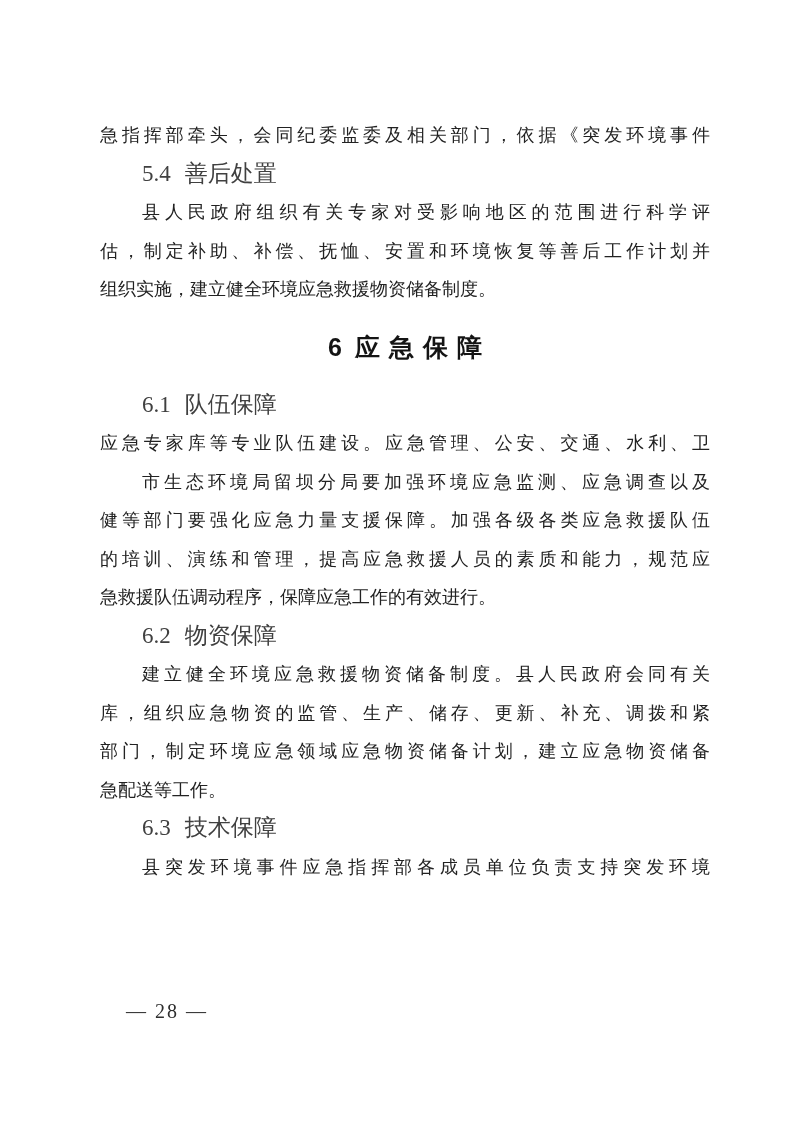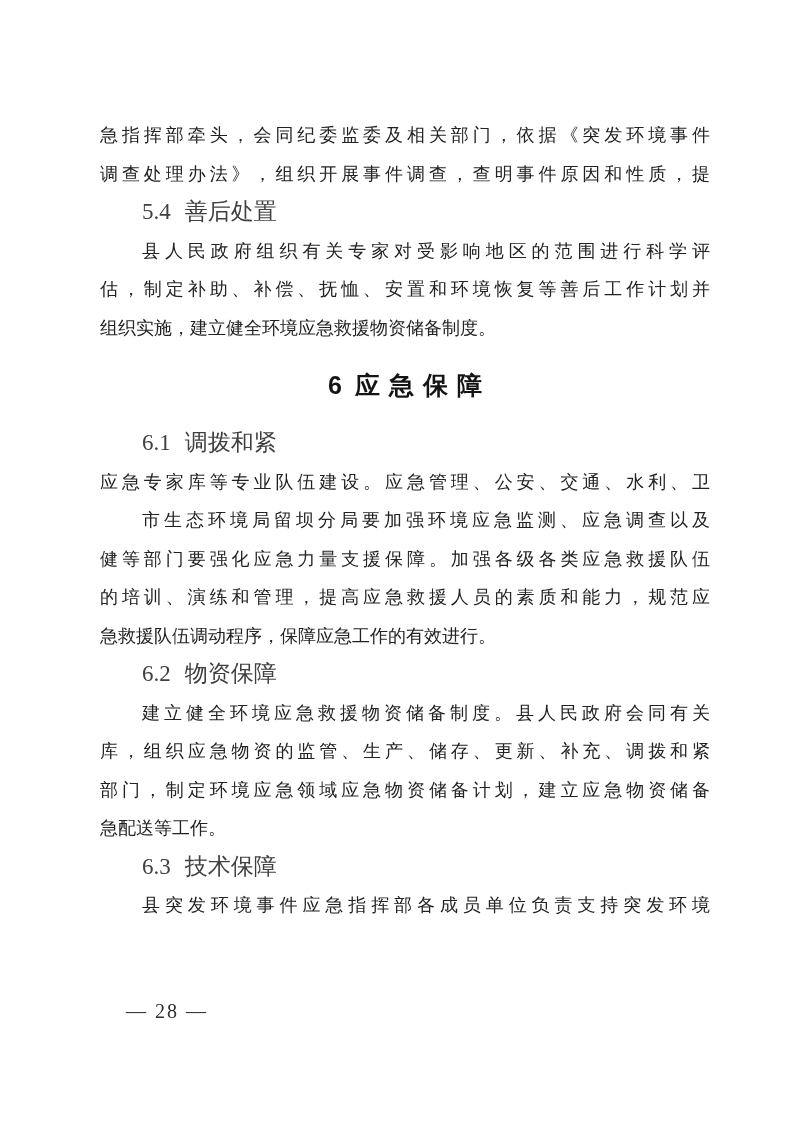--- a/index.html
+++ b/index.html
@@ -81,30 +81,29 @@
     color: #2e2e2e;
     font-family: "Liberation Serif", serif;
   }
 </style>
 </head>
 <body>
 
 <div class="page">
   <div class="content">
       <div class="line j">急指挥部牵头，会同纪委监委及相关部门，依据《突发环境事件</div>
-      <div class="line j">调查处理办法》，组织开展事件调查，查明事件原因和性质，提</div>
       <div class="h3"><span class="num">5.4</span><span class="title">善后处置</span></div>
       <div class="line j indent">县人民政府组织有关专家对受影响地区的范围进行科学评</div>
       <div class="line j">估，制定补助、补偿、抚恤、安置和环境恢复等善后工作计划并</div>
       <div class="line">组织实施，建立健全环境应急救援物资储备制度。</div>
       <div class="h2">
         <span class="num">6</span>
         <span class="title">应急保障</span>
       </div>
-      <div class="h3"><span class="num">6.1</span><span class="title">调拨和紧</span></div>
+      <div class="h3"><span class="num">6.1</span><span class="title">队伍保障</span></div>
       <div class="line j">应急专家库等专业队伍建设。应急管理、公安、交通、水利、卫</div>
       <div class="line j indent">市生态环境局留坝分局要加强环境应急监测、应急调查以及</div>
       <div class="line j">健等部门要强化应急力量支援保障。加强各级各类应急救援队伍</div>
       <div class="line j">的培训、演练和管理，提高应急救援人员的素质和能力，规范应</div>
       <div class="line">急救援队伍调动程序，保障应急工作的有效进行。</div>
       <div class="h3"><span class="num">6.2</span><span class="title">物资保障</span></div>
       <div class="line j indent">建立健全环境应急救援物资储备制度。县人民政府会同有关</div>
       <div class="line j">库，组织应急物资的监管、生产、储存、更新、补充、调拨和紧</div>
       <div class="line j">部门，制定环境应急领域应急物资储备计划，建立应急物资储备</div>
       <div class="line">急配送等工作。</div>

